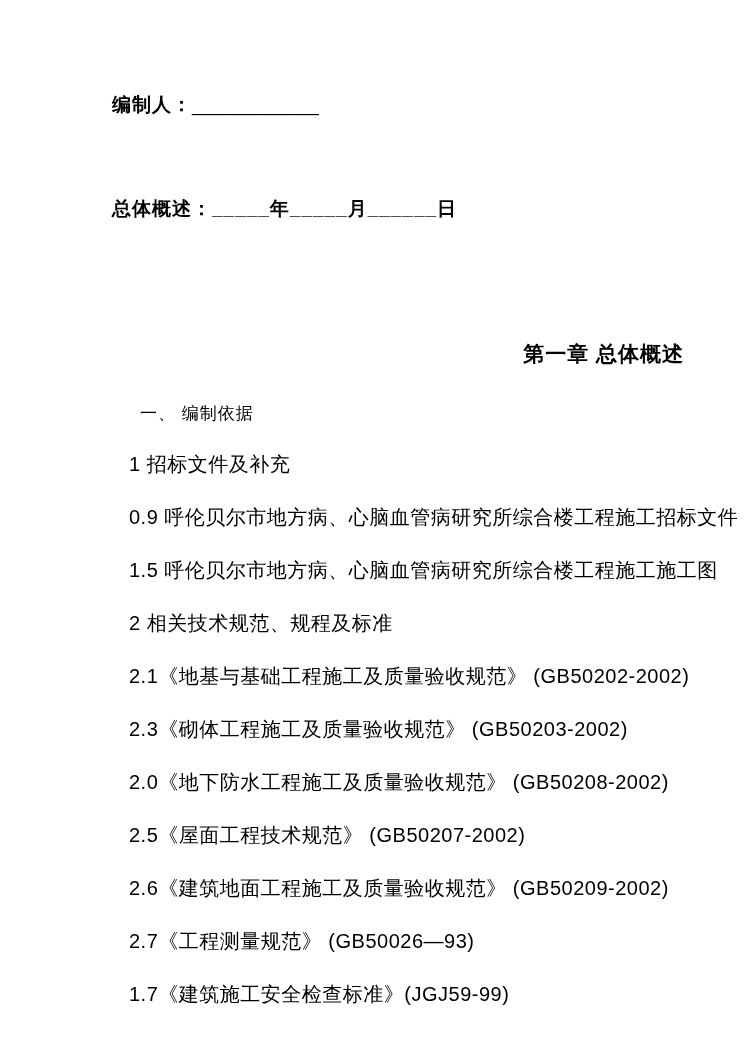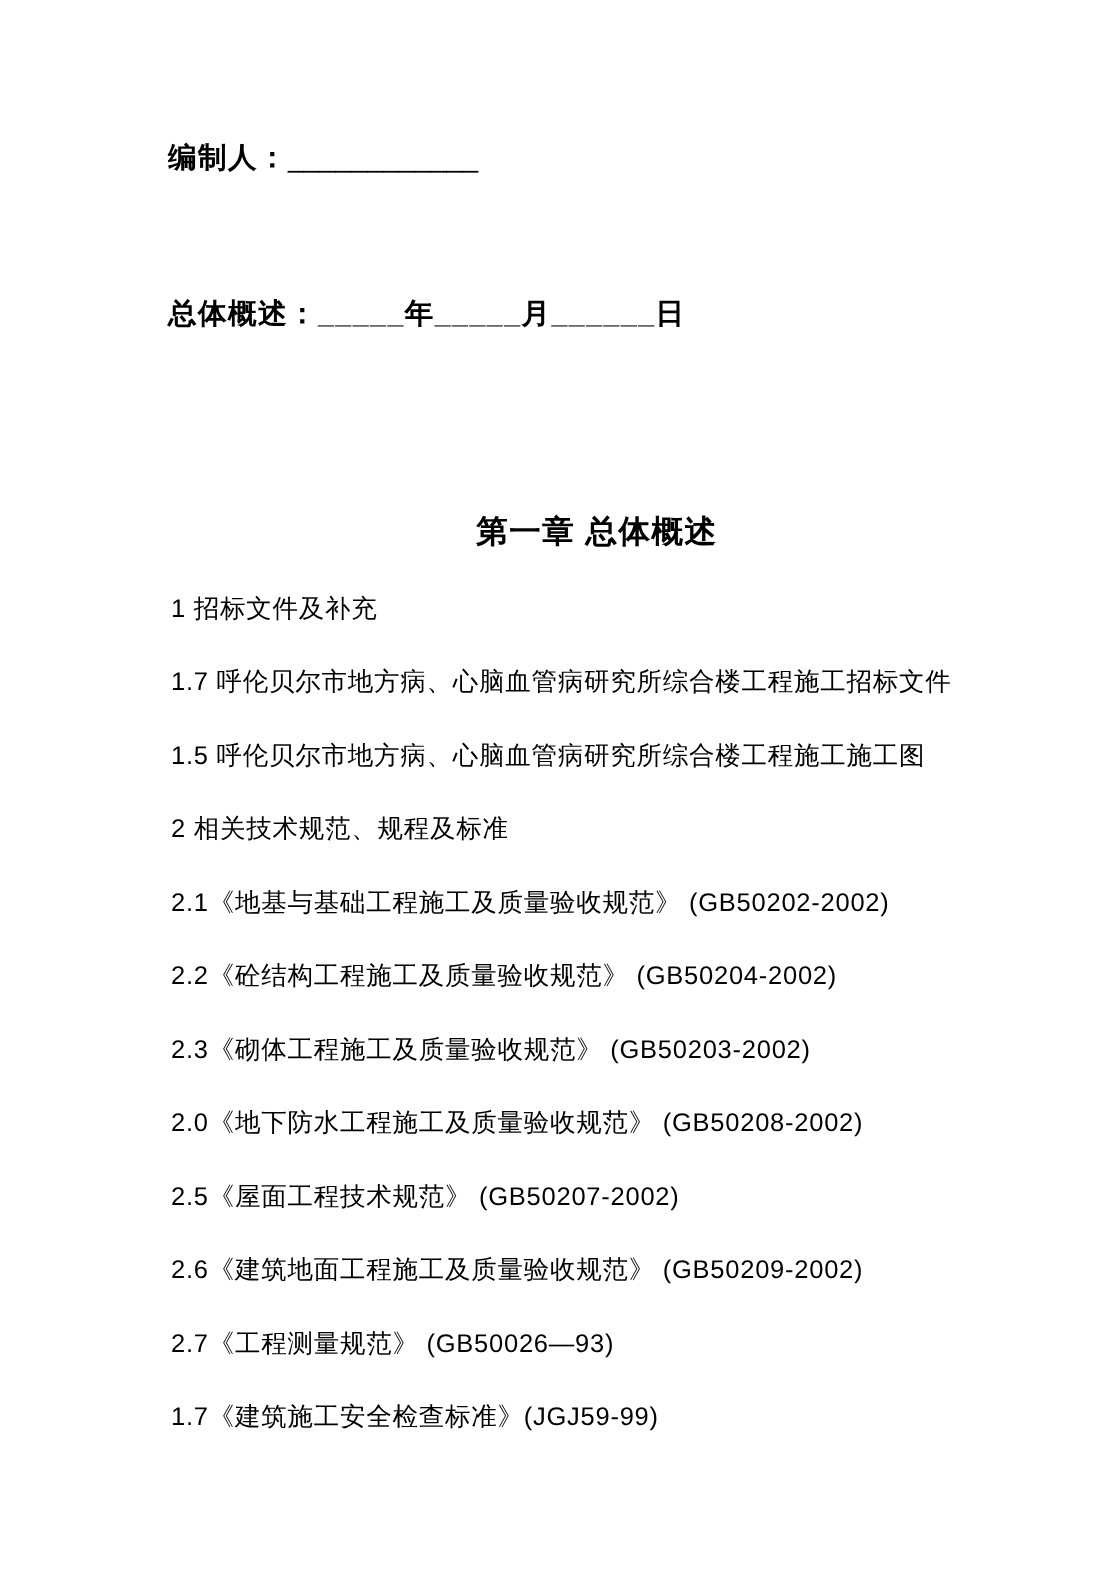--- a/index.html
+++ b/index.html
@@ -37,57 +37,57 @@
     margin-bottom: 78px;
   }
   .prepared-date {
     margin-bottom: 0;
   }
   .blank-underline {
     font-weight: normal;
     letter-spacing: 0;
   }
   .chapter-title {
-    text-align: center;
+    text-align: right;
     font-size: 21px;
     font-weight: bold;
     margin: 118px 0 0 0;
     letter-spacing: 1px;
   }
   .section-heading {
     font-size: 17px;
     margin: 34px 0 0 28px;
     letter-spacing: 1px;
   }
   .body-line {
-    font-size: 17px;
-    margin: 26px 0 0 2px;
+    font-size: 20px;
+    margin: 26px 0 0 17px;
     letter-spacing: 0.5px;
     white-space: nowrap;
   }
 </style>
 </head>
 <body>
 
 <div class="page">
   <div class="doc-content">
 
     <p class="field-line prepared-by"><span>编制人：</span><span class="blank-underline">____________</span></p>
 
     <p class="field-line prepared-date"><span>总体概述：</span><span>_____年_____月______日</span></p>
 
     <h1 class="chapter-title">第一章 总体概述</h1>
 
+    <p class="section-heading">一、 编制依据</p>
 
     <p class="body-line">1 招标文件及补充</p>
-    <p class="body-line">1.7 呼伦贝尔市地方病、心脑血管病研究所综合楼工程施工招标文件</p>
+    <p class="body-line">0.9 呼伦贝尔市地方病、心脑血管病研究所综合楼工程施工招标文件</p>
     <p class="body-line">1.5 呼伦贝尔市地方病、心脑血管病研究所综合楼工程施工施工图</p>
     <p class="body-line">2 相关技术规范、规程及标准</p>
     <p class="body-line">2.1《地基与基础工程施工及质量验收规范》 (GB50202-2002)</p>
-    <p class="body-line">2.2《砼结构工程施工及质量验收规范》 (GB50204-2002)</p>
     <p class="body-line">2.3《砌体工程施工及质量验收规范》 (GB50203-2002)</p>
     <p class="body-line">2.0《地下防水工程施工及质量验收规范》 (GB50208-2002)</p>
     <p class="body-line">2.5《屋面工程技术规范》 (GB50207-2002)</p>
     <p class="body-line">2.6《建筑地面工程施工及质量验收规范》 (GB50209-2002)</p>
     <p class="body-line">2.7《工程测量规范》 (GB50026—93)</p>
     <p class="body-line">1.7《建筑施工安全检查标准》(JGJ59-99)</p>
 
   </div>
 </div>
 

